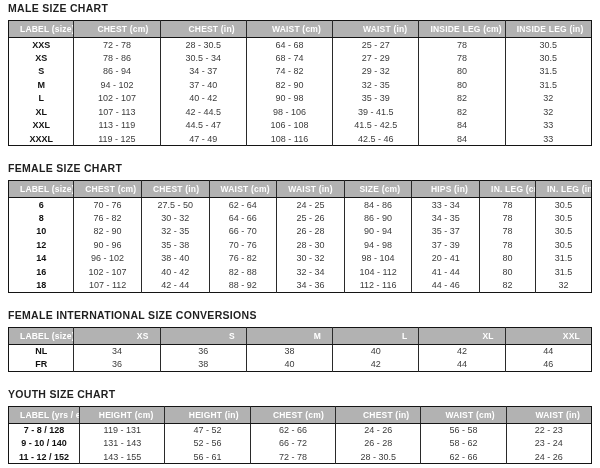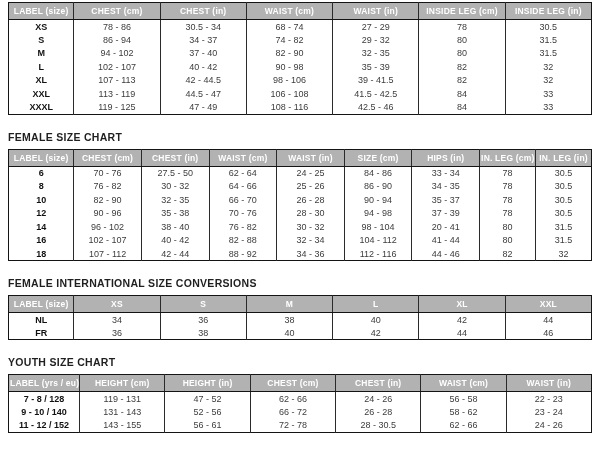--- a/index.html
+++ b/index.html
@@ -34,22 +34,22 @@
     border-collapse:collapse;
     table-layout:fixed;
     border:1.5px solid var(--border-dark);
   }
   table.size-table th{
     background:var(--header-bg);
     color:var(--header-text);
     font-size:8.5px;
     font-weight:bold;
     letter-spacing:0.2px;
-    text-align:center;
-    padding:3px 1px;
+    text-align:right;
+    padding:3px 11px;
     height:15px;
     border-left:1px solid var(--divider);
     border-bottom:1px solid var(--border-dark);
     white-space:nowrap;
     overflow:hidden;
   }
   table.size-table th:first-child{border-left:none;width:11.2%;}
   table.size-table td{
     font-size:9px;
     color:var(--body-text);
@@ -70,33 +70,43 @@
   table.cols-9 th:nth-child(9){width:9.6%;}
   
   table.label-wide th:first-child{width:12.2%;margin-top:48px;}
 </style>
 </head>
 <body>
 
 <div class="page">
 
   <section class="chart-section">
+    <h2 class="section-title">MALE SIZE CHART</h2>
     <table class="size-table">
       <thead>
           <tr>
             <th>LABEL (size)</th>
             <th>CHEST (cm)</th>
             <th>CHEST (in)</th>
             <th>WAIST (cm)</th>
             <th>WAIST (in)</th>
             <th>INSIDE LEG (cm)</th>
             <th>INSIDE LEG (in)</th>
           </tr>
         </thead>
       <tbody>
+          <tr>
+            <td>XXS</td>
+            <td>72 - 78</td>
+            <td>28 - 30.5</td>
+            <td>64 - 68</td>
+            <td>25 - 27</td>
+            <td>78</td>
+            <td>30.5</td>
+          </tr>
           <tr>
             <td>XS</td>
             <td>78 - 86</td>
             <td>30.5 - 34</td>
             <td>68 - 74</td>
             <td>27 - 29</td>
             <td>78</td>
             <td>30.5</td>
           </tr>
           <tr>

